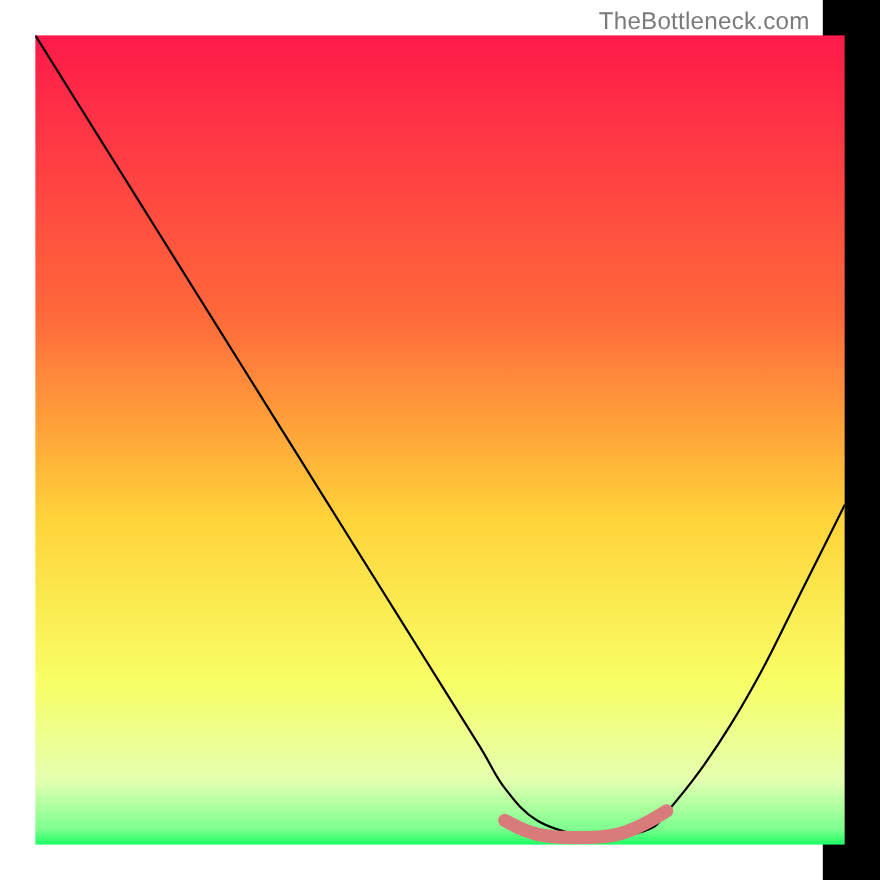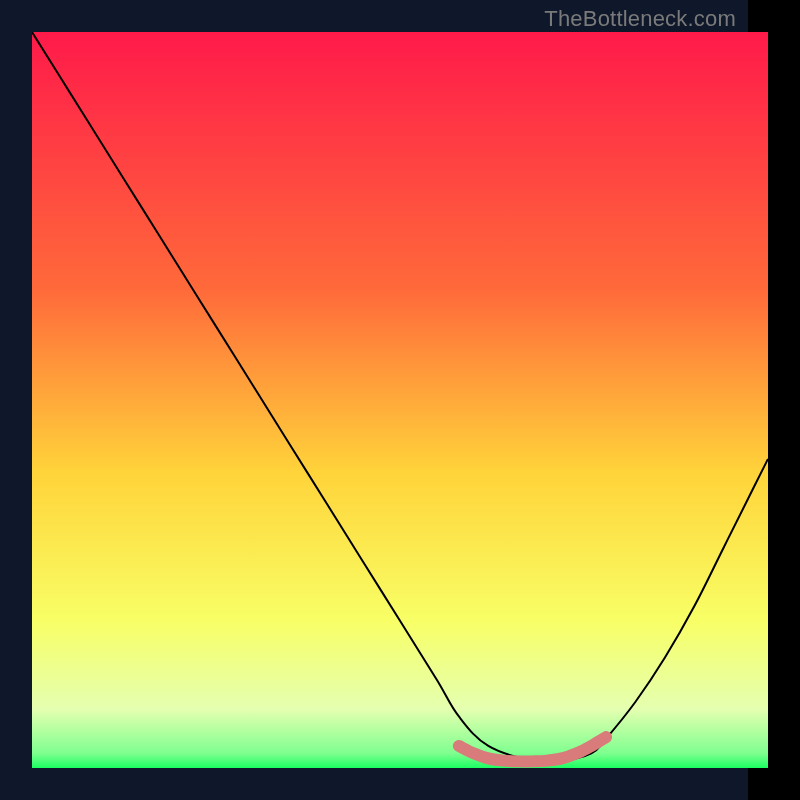--- a/index.html
+++ b/index.html
@@ -10,21 +10,21 @@
     background: #000;
     overflow: hidden;
     font-family: Arial, Helvetica, sans-serif;
   }
   .frame {
     position: absolute;
     left: 0;
     top: 0;
     width: 748px;
     height: 800px;
-    background: #0f172a;
+    background: #ffffff;
   }
   .watermark {
     position: absolute;
     top: 6px;
     right: 12px;
     color: #7a7a7a;
     font-size: 22px;
     font-weight: 500;
     letter-spacing: 0.2px;
     user-select: none;

